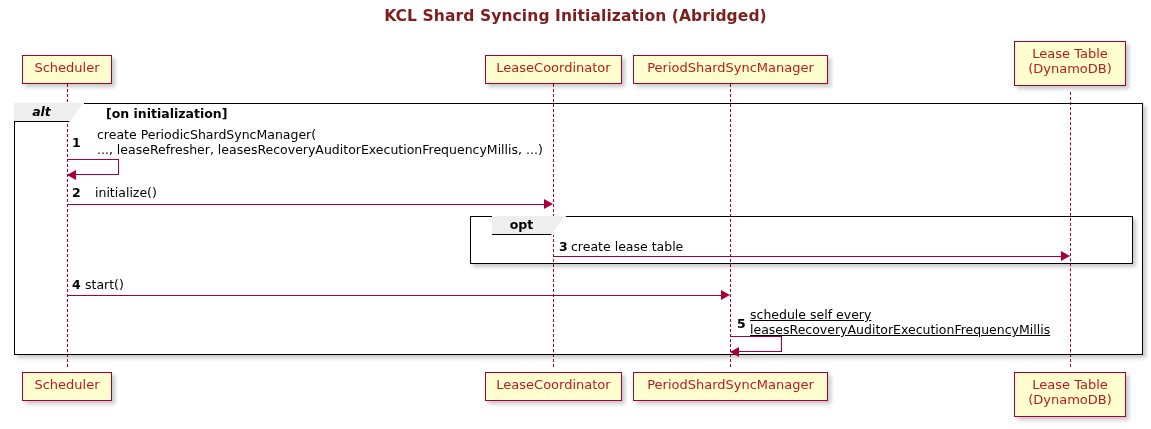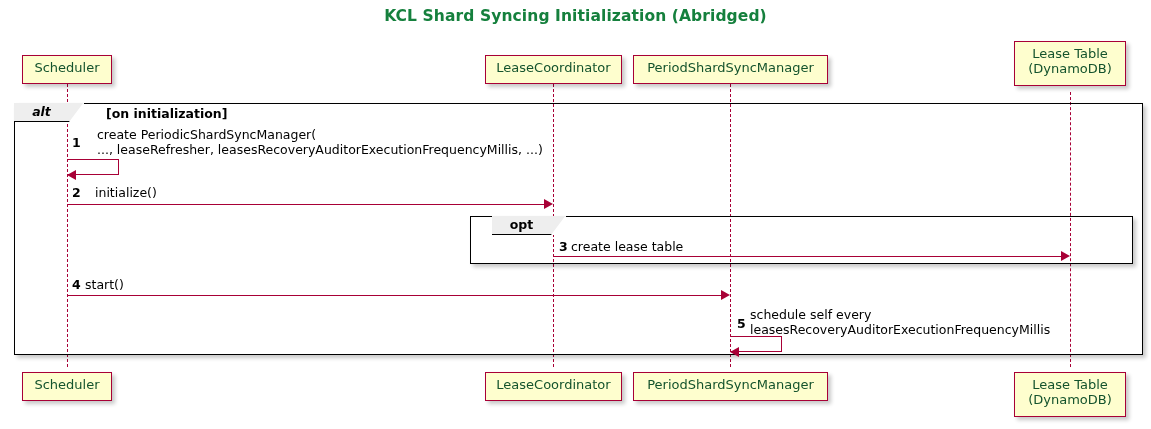--- a/index.html
+++ b/index.html
@@ -21,31 +21,31 @@
 
   
   .diagram-title {
     position: absolute;
     left: 0;
     top: 7px;
     width: 1151px;
     text-align: center;
     font-size: 15.5px;
     font-weight: bold;
-    color: #15803d;
+    color: #7f1d1d;
     letter-spacing: 0.1px;
   }
 
   
   .participant {
     position: absolute;
     box-sizing: border-box;
     background: #FEFECE;
     border: 1.5px solid #A80036;
-    color: #14532d;
+    color: #b91c1c;
     font-size: 13px;
     text-align: center;
     line-height: 15px;
     padding-top: 4px;
     box-shadow: 3px 3px 4px rgba(0,0,0,0.22);
     white-space: pre-line;
   }
 
   
   .lifeline {
@@ -184,21 +184,21 @@
   <div class="msg-text" style="left:571px; top:239px;">create lease table</div>
   <div class="msg-line" style="left:553px; top:256px; width:508px;"></div>
   <div class="arrow-right" style="left:1061px; top:251px;"></div>
 
   <div class="msg-num" style="left:72px; top:277px;">4</div>
   <div class="msg-text" style="left:85px; top:277px;text-align:center;">start()</div>
   <div class="msg-line" style="left:67px; top:295px; width:654px;"></div>
   <div class="arrow-right" style="left:721px; top:290px;"></div>
 
   <div class="msg-num" style="left:737px; top:316px;">5</div>
-  <div class="msg-text" style="left:750px; top:307px;">schedule self every
+  <div class="msg-text" style="left:750px; top:307px;text-decoration:underline;">schedule self every
    leasesRecoveryAuditorExecutionFrequencyMillis</div>
   <div class="self-loop" style="left:730px; top:336px; width:52px; height:16px;"></div>
   <div class="arrow-left" style="left:730px; top:347px;"></div>
 
   <div class="participant" style="left:22px; top:372px; width:90px; height:29px;">Scheduler</div>
 
   <div class="participant" style="left:485px; top:372px; width:137px; height:29px;">LeaseCoordinator</div>
 
   <div class="participant" style="left:633px; top:372px; width:195px; height:29px;">PeriodShardSyncManager</div>
 

